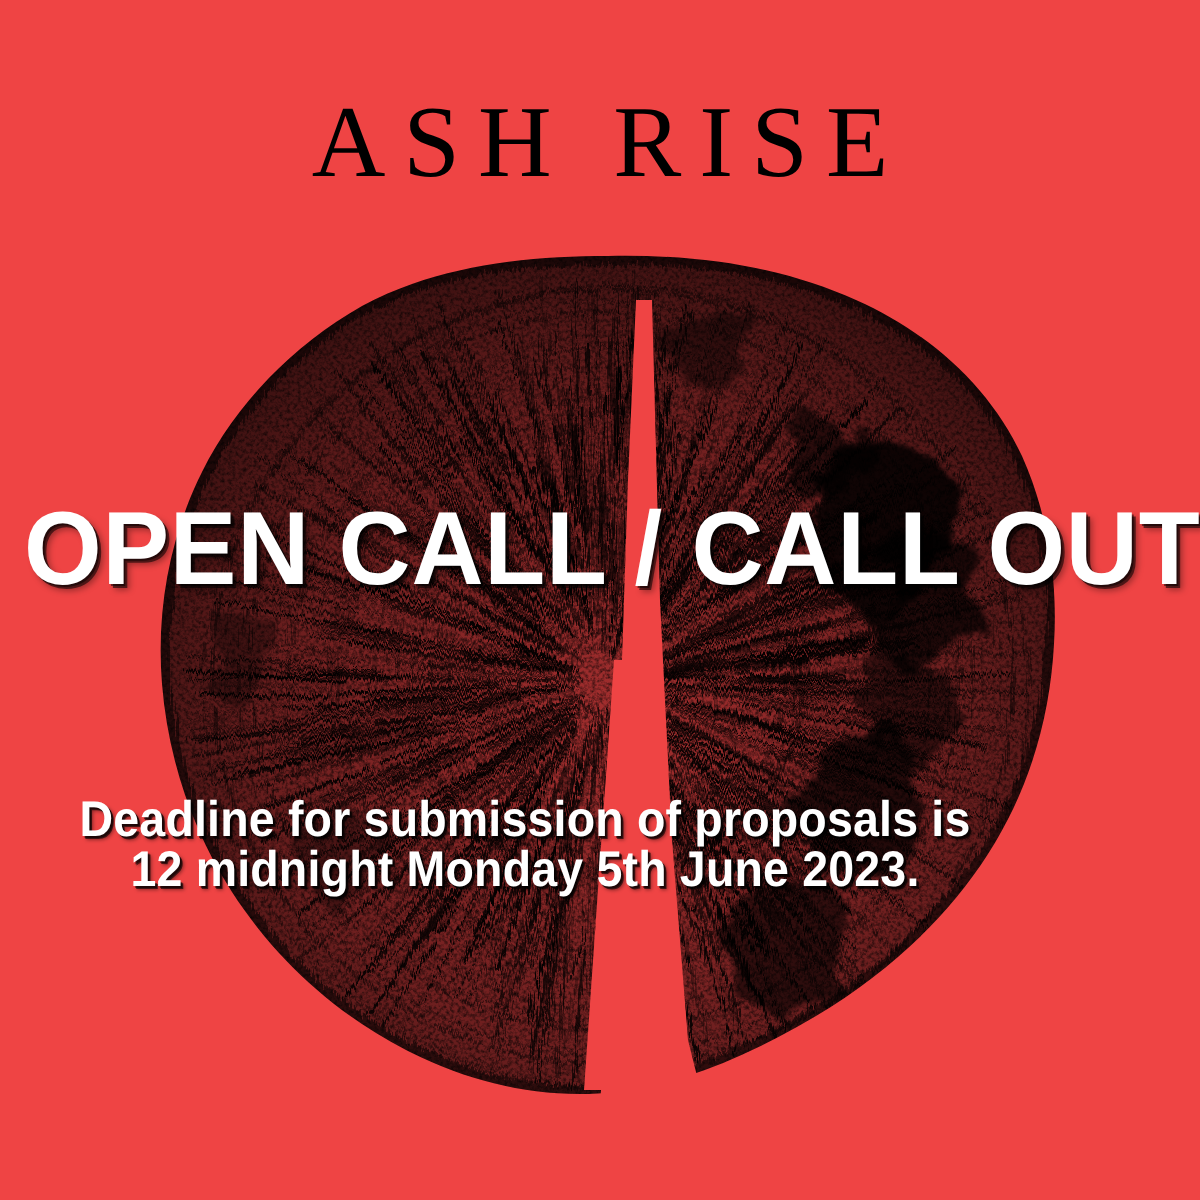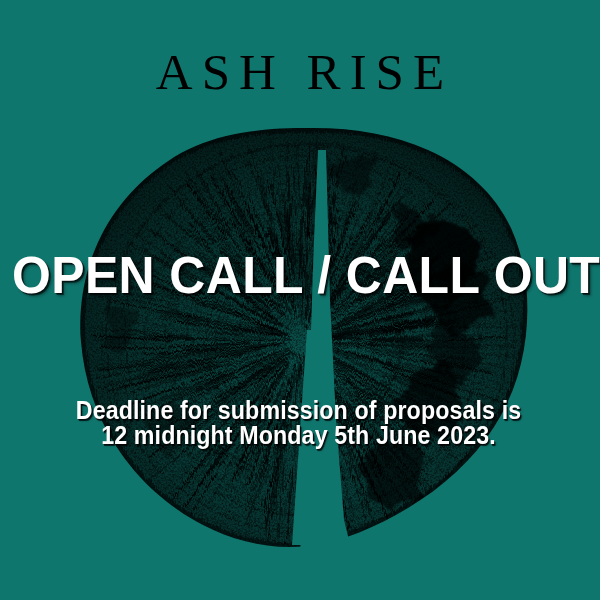--- a/index.html
+++ b/index.html
@@ -4,21 +4,21 @@
 <style>
   html, body {
     margin: 0;
     padding: 0;
     background: #0bef0b;
   }
   #poster {
     position: relative;
     width: 600px;
     height: 600px;
-    background: #0f766e;
+    background: #ef4444;
     overflow: hidden;
     font-family: "Liberation Sans", sans-serif;
   }
 
   
   #tree-ring-art {
     position: absolute;
     left: 0;
     top: 0;
     width: 600px;
@@ -65,21 +65,20 @@
        3px 3px 3px rgba(0,0,0,0.35);
   }
 
   
   #deadline-block {
     position: absolute;
     top: 398px;
     left: 0;
     width: 525px;
     text-align: center;
-    margin-left: 36px;
   }
   .deadline-line {
     font-family: "Liberation Sans Narrow", "Liberation Sans", sans-serif;
     font-size: 25px;
     line-height: 25px;
     font-weight: 700;
     color: #ffffff;
     letter-spacing: 0.1px;
     white-space: nowrap;
     transform: scaleX(0.93);

